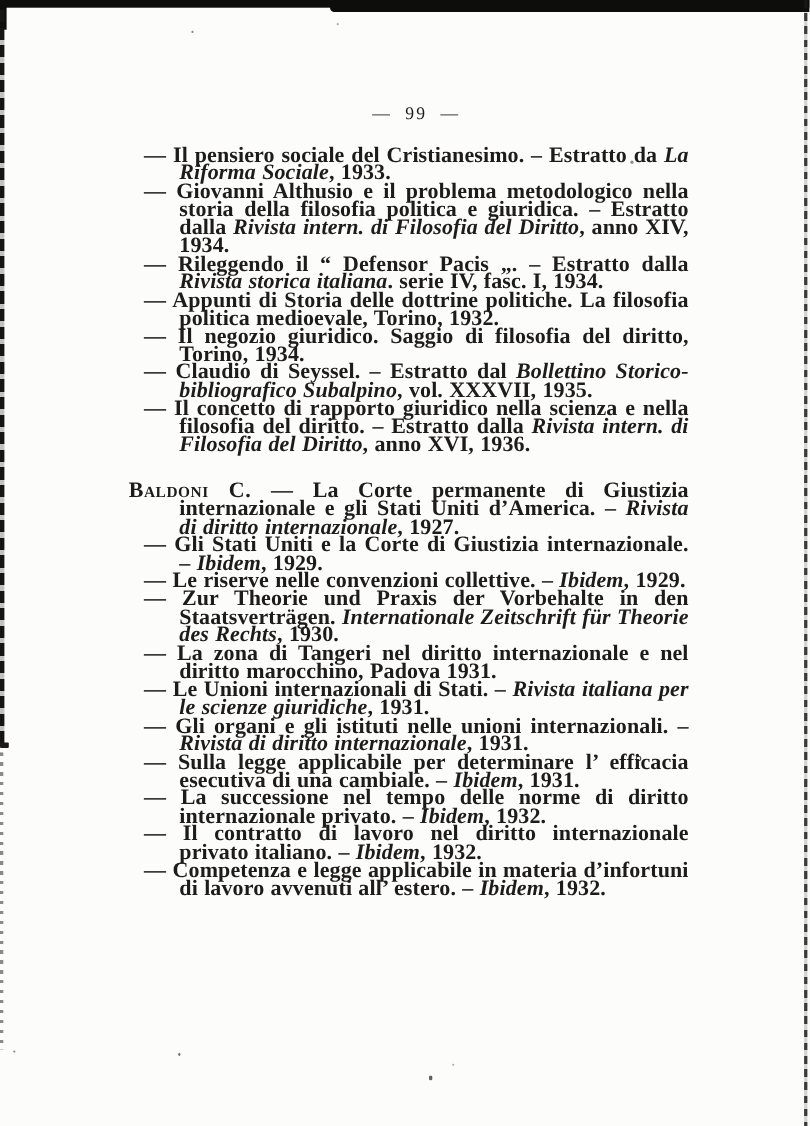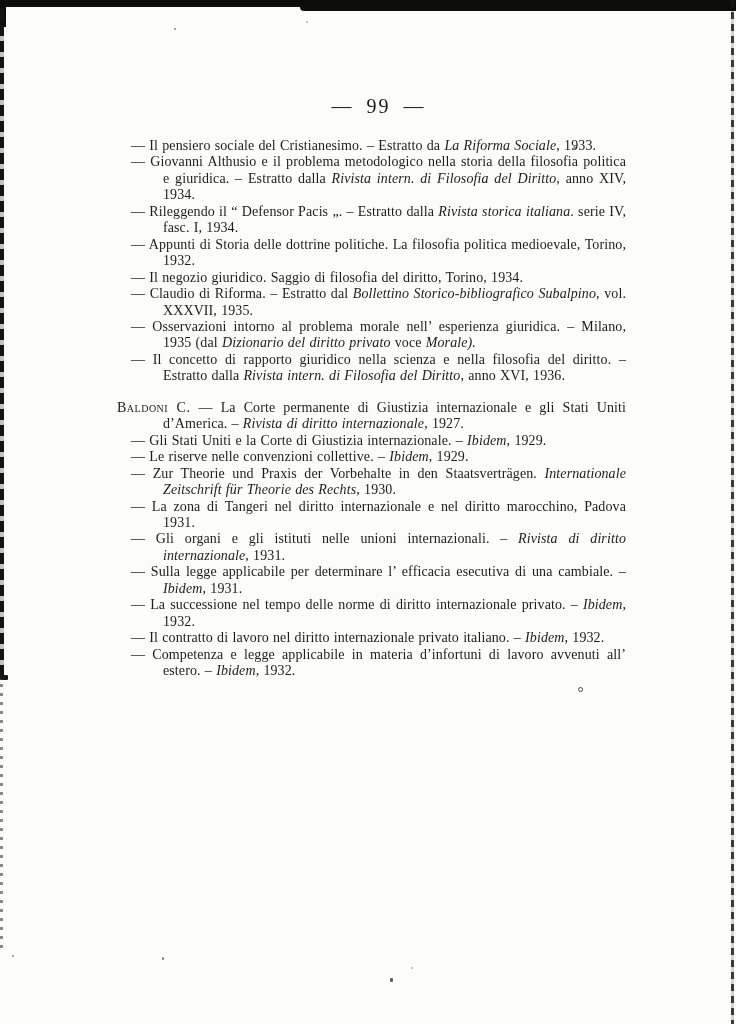--- a/index.html
+++ b/index.html
@@ -54,37 +54,38 @@
   .speck { position: absolute; background: #3a3936; border-radius: 50%; }
   .speck.ring { background: transparent; border: 1px solid #4a4945; }
 
   
   .content {
     position: absolute;
     left: 131px; top: 95px; width: 495px;
   }
   .pagenum {
     text-align: center;
-    font-size: 20px;
+    font-size: 16px;
     letter-spacing: 2px;
     word-spacing: 6px;
     margin: 0 0 20px 0;
     color: #1b1a18;
   }
   .section { margin: 0; }
-  .section + .section { margin-top: 15px; }
+  .section + .section { margin-top: 25px; }
   .entry {
     margin: 0;
     padding-left: 32px;
     text-indent: -32px;
     text-align: justify;
-    font-size: 14px;
+    font-size: 20px;
     line-height: 16.45px;
     letter-spacing: 0.1px;
     word-spacing: 0.6px;
+    font-weight: bold;
   }
   .entry.author-entry { text-indent: -46px; }
   .it { font-style: italic; }
   .sc { font-variant: small-caps; letter-spacing: 0.5px; }
 </style>
 </head>
 <body>
 
 <div class="page">
 
@@ -107,30 +108,30 @@
 
   <div class="content">
     <p class="pagenum">— 99 —</p>
     <div id="bibliography">
         <div class="section">
           <p class="entry"><span>— Il pensiero sociale del Cristianesimo. – Estratto da </span><span class="it">La Riforma Sociale</span><span>, 1933.</span></p>
           <p class="entry"><span>— Giovanni Althusio e il problema metodologico nella storia della filosofia politica e giuridica. – Estratto dalla </span><span class="it">Rivista intern. di Filosofia del Diritto</span><span>, anno XIV, 1934.</span></p>
           <p class="entry"><span>— Rileggendo il “ Defensor Pacis „. – Estratto dalla </span><span class="it">Rivista storica italiana</span><span>. serie IV, fasc. I, 1934.</span></p>
           <p class="entry"><span>— Appunti di Storia delle dottrine politiche. La filosofia politica medioevale, Torino, 1932.</span></p>
           <p class="entry"><span>— Il negozio giuridico. Saggio di filosofia del diritto, Torino, 1934.</span></p>
-          <p class="entry"><span>— Claudio di Riforma. – Estratto dal </span><span class="it">Bollettino Storico-bibliografico Subalpino</span><span>, vol. XXXVII, 1935.</span></p>
-          <p class="entry"><span>— Osservazioni intorno al problema morale nell’ esperienza giuridica. – Milano, 1935 (dal </span><span class="it">Dizionario del diritto privato</span><span> voce </span><span class="it">Morale).</span></p>
+          <p class="entry"><span>— Claudio di Seyssel. – Estratto dal </span><span class="it">Bollettino Storico-bibliografico Subalpino</span><span>, vol. XXXVII, 1935.</span></p>
           <p class="entry"><span>— Il concetto di rapporto giuridico nella scienza e nella filosofia del diritto. – Estratto dalla </span><span class="it">Rivista intern. di Filosofia del Diritto</span><span>, anno XVI, 1936.</span></p>
         </div>
         <div class="section">
           <p class="entry author-entry"><span class="sc">Baldoni C.</span><span> — La Corte permanente di Giustizia internazionale e gli Stati Uniti d’America. – </span><span class="it">Rivista di diritto internazionale</span><span>, 1927.</span></p>
           <p class="entry"><span>— Gli Stati Uniti e la Corte di Giustizia internazionale. – </span><span class="it">Ibidem</span><span>, 1929.</span></p>
           <p class="entry"><span>— Le riserve nelle convenzioni collettive. – </span><span class="it">Ibidem</span><span>, 1929.</span></p>
           <p class="entry"><span>— Zur Theorie und Praxis der Vorbehalte in den Staatsverträgen. </span><span class="it">Internationale Zeitschrift für Theorie des Rechts</span><span>, 1930.</span></p>
           <p class="entry"><span>— La zona di Tangeri nel diritto internazionale e nel diritto marocchino, Padova 1931.</span></p>
+          <p class="entry"><span>— Le Unioni internazionali di Stati. – </span><span class="it">Rivista italiana per le scienze giuridiche</span><span>, 1931.</span></p>
           <p class="entry"><span>— Gli organi e gli istituti nelle unioni internazionali. – </span><span class="it">Rivista di diritto internazionale</span><span>, 1931.</span></p>
           <p class="entry"><span>— Sulla legge applicabile per determinare l’ efficacia esecutiva di una cambiale. – </span><span class="it">Ibidem</span><span>, 1931.</span></p>
           <p class="entry"><span>— La successione nel tempo delle norme di diritto internazionale privato. – </span><span class="it">Ibidem</span><span>, 1932.</span></p>
           <p class="entry"><span>— Il contratto di lavoro nel diritto internazionale privato italiano. – </span><span class="it">Ibidem</span><span>, 1932.</span></p>
           <p class="entry"><span>— Competenza e legge applicabile in materia d’infortuni di lavoro avvenuti all’ estero. – </span><span class="it">Ibidem</span><span>, 1932.</span></p>
         </div>
       </div>
   </div>
 
 </div>

